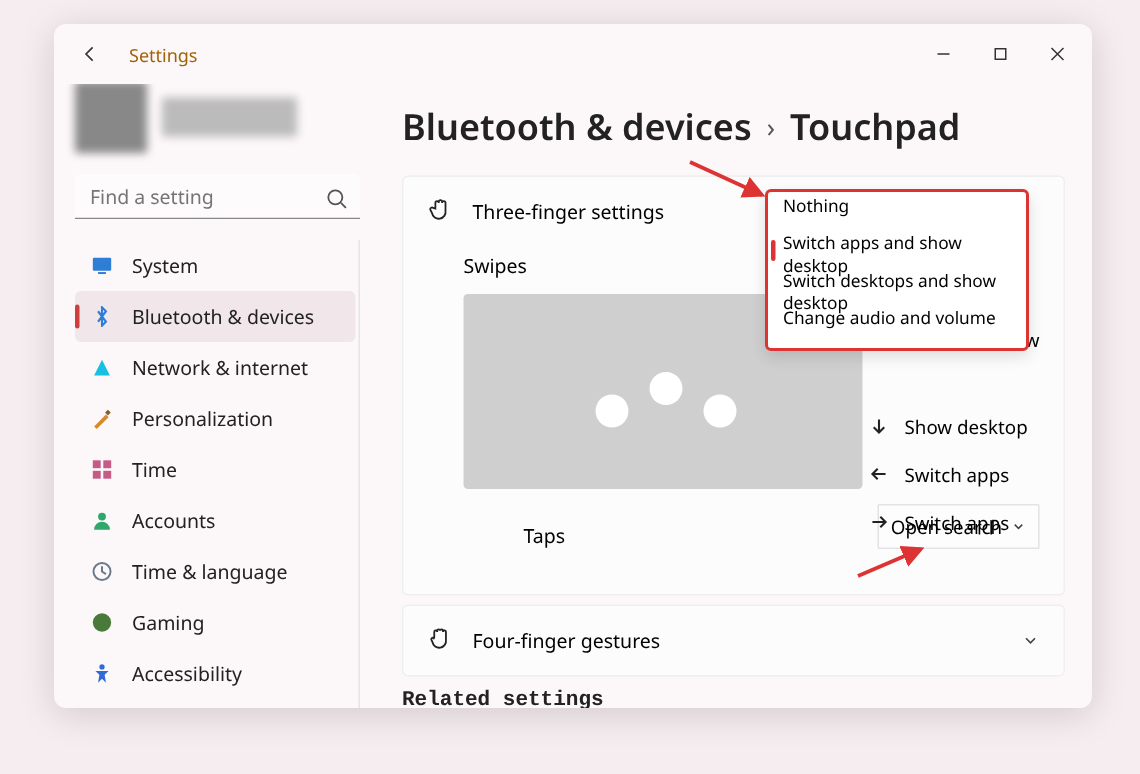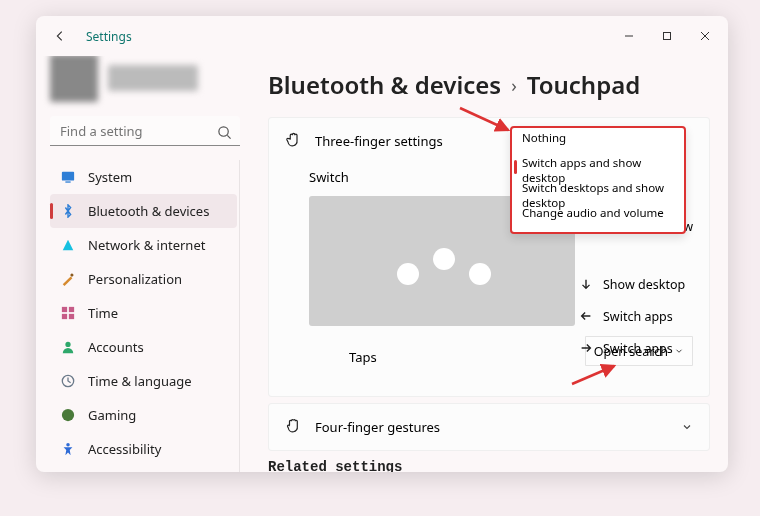--- a/index.html
+++ b/index.html
@@ -1,20 +1,20 @@
 <!DOCTYPE html>
 <html><head>
 <meta charset="utf-8">
 <style>
   * { box-sizing: border-box; margin: 0; padding: 0; font-family: "Segoe UI", system-ui, sans-serif; }
   body { background: #f6edf0; width: 760px; height: 516px; overflow: hidden; position: relative; }
   .window { position: absolute; left: 36px; top: 16px; width: 692px; height: 456px; background: #fcf7f8; border-radius: 8px; box-shadow: 0 4px 24px rgba(0,0,0,0.15); overflow: hidden; }
   .titlebar { height: 40px; display: flex; align-items: center; padding: 0 4px 0 12px; }
   .back-btn { width: 24px; height: 24px; display: flex; align-items: center; justify-content: center; border-radius: 4px; cursor: pointer; }
-  .title { margin-left: 14px; font-size: 12px; color: #0f766e; }
+  .title { margin-left: 14px; font-size: 12px; color: #a16207; }
   .win-controls { margin-left: auto; display: flex; gap: 0; }
   .win-btn { width: 38px; height: 30px; display: flex; align-items: center; justify-content: center; cursor: pointer; }
 
   .content { display: flex; height: calc(100% - 40px); }
   .nav { width: 210px; padding: 0 6px 0 14px; overflow: hidden; }
   .profile { display: flex; align-items: center; gap: 10px; padding: 2px 0 10px 0; height: 52px; position: relative; }
   .avatar { width: 48px; height: 48px; background: #888; filter: blur(3px); border-radius: 2px; }
   .profile-text { width: 90px; height: 26px; background: #bbb; filter: blur(3px); border-radius: 2px; }
 
   .search { position: relative; margin: 8px 0 14px 0; }
@@ -209,21 +209,21 @@
               </svg>
           </span>
           <span class="label">Three-finger settings</span>
           <span class="chev-right-auto dropdown-caret">
             <svg width="12" height="12" viewBox="0 0 16 16" fill="none" stroke="#444" stroke-width="1.5">
                 <path d="M4 10 L8 6 L12 10"></path>
               </svg>
           </span>
         </div>
         <div class="card-body">
-          <div class="subtitle">Switch</div>
+          <div class="subtitle">Swipes</div>
           <div class="preview">
             <div class="dot d1"></div>
             <div class="dot d2"></div>
             <div class="dot d3"></div>
           </div>
           <div class="taps-row">
             <span>Taps</span>
             <div class="taps-select">
               <span>Open search</span>
               <svg width="10" height="10" viewBox="0 0 16 16" fill="none" stroke="#444" stroke-width="1.6">

